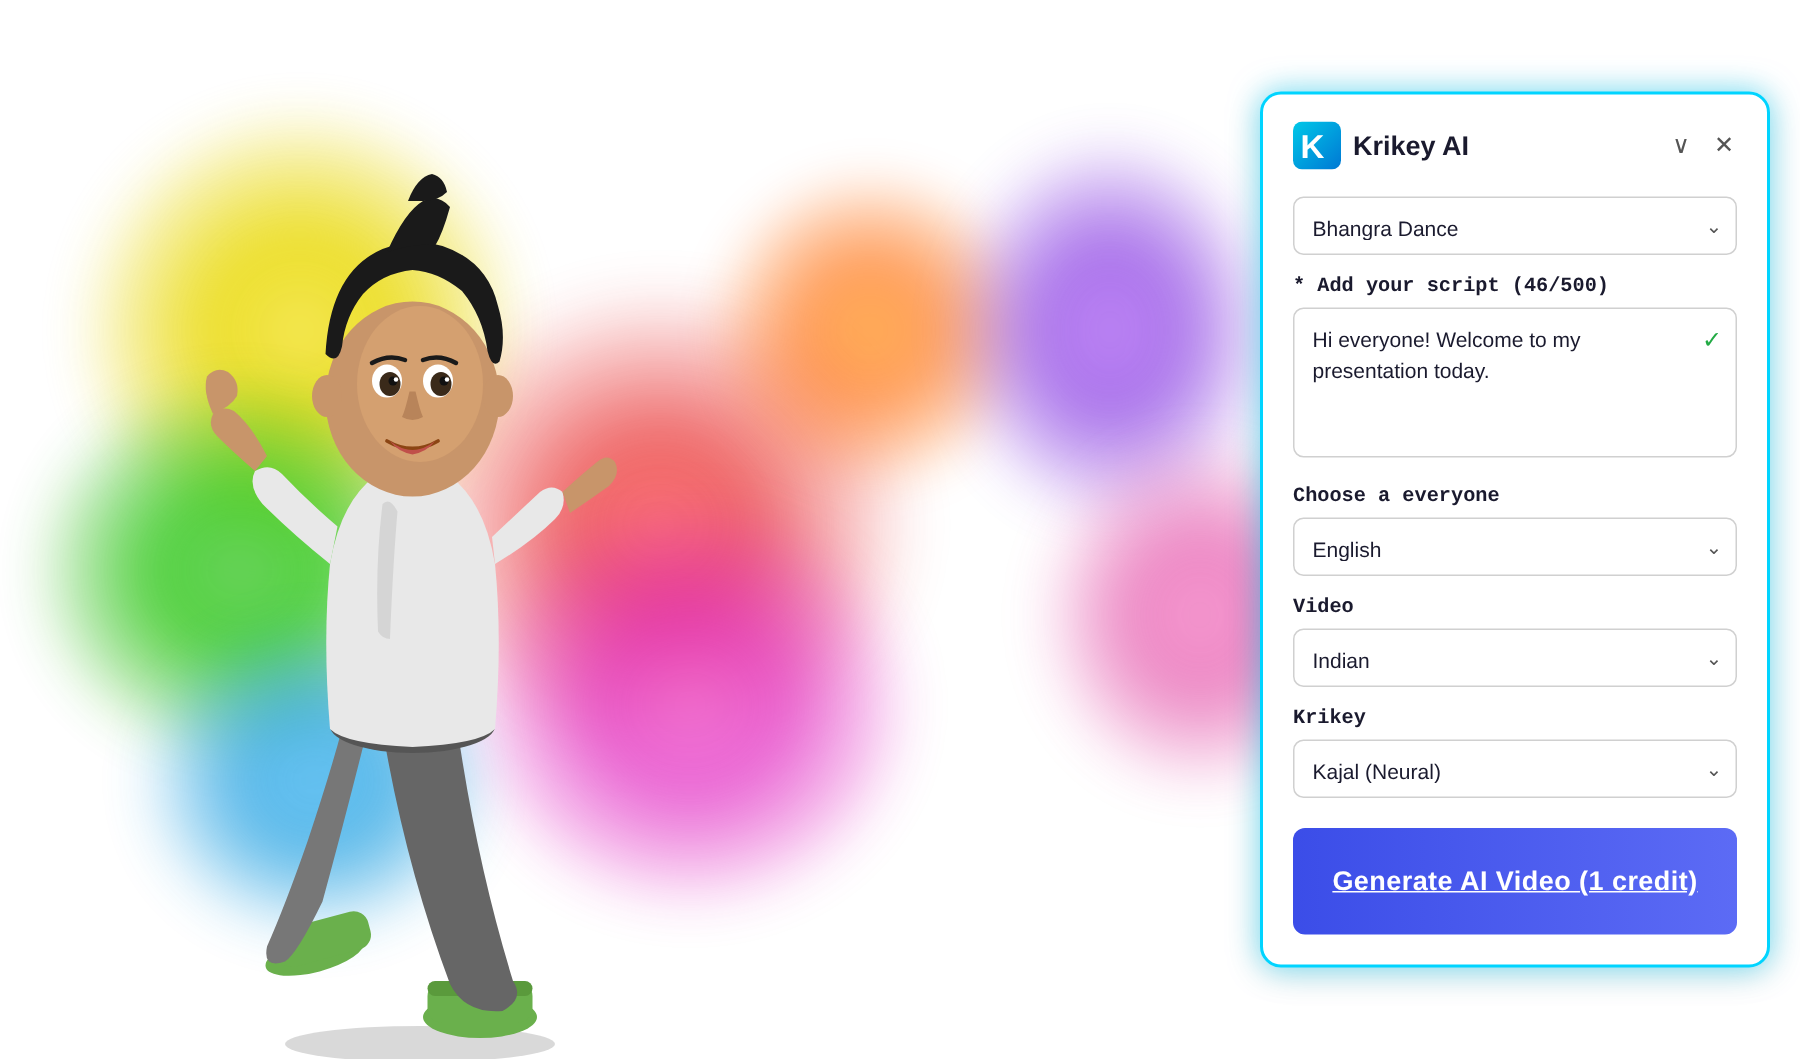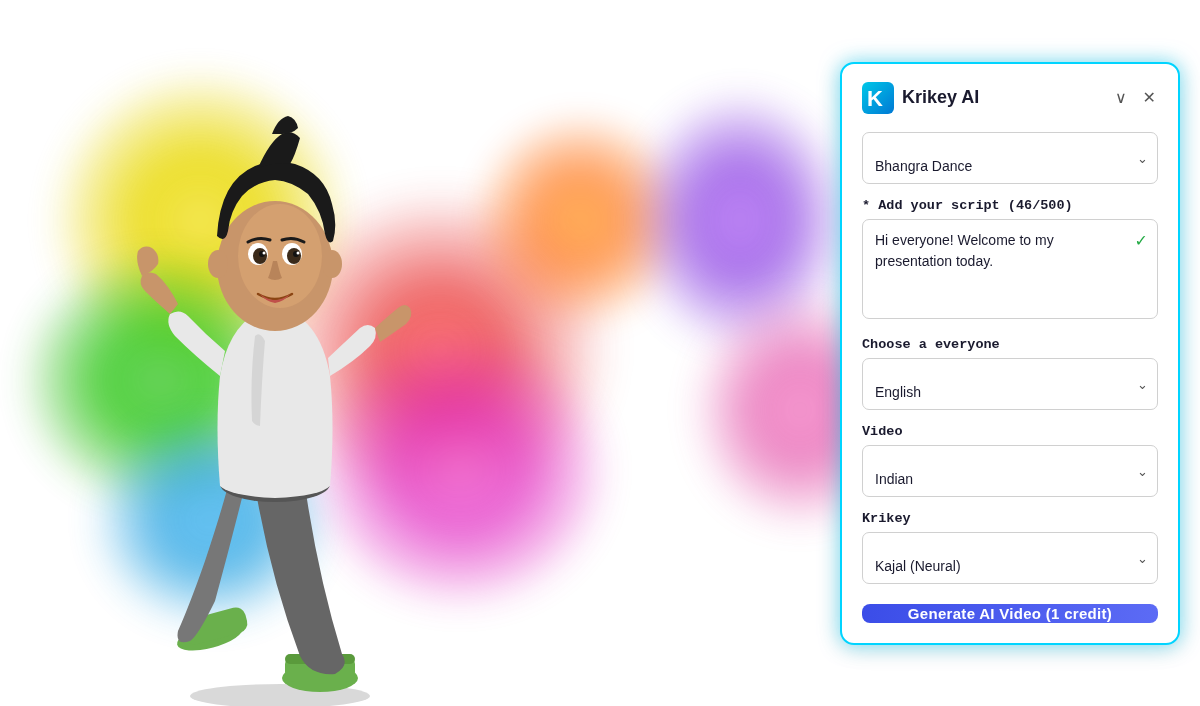--- a/index.html
+++ b/index.html
@@ -189,21 +189,21 @@
       font-family: Liberation Mono, monospace;
     }
 
     .select-wrapper {
       position: relative;
       width: 100%;
     }
 
     .select-box {
       width: 100%;
-      padding: 25px 36px 9px 12px;
+      padding: 12px 36px 9px 12px;
       border: 1.5px solid #d0d0d0;
       border-radius: 7px;
       background: #ffffff;
       font-size: 14px;
       color: #1a1a2e;
       appearance: none;
       cursor: pointer;
       outline: none;
     }
 
@@ -240,30 +240,31 @@
       position: absolute;
       right: 10px;
       top: 12px;
       color: #22aa44;
       font-size: 16px;
     }
 
     
     .generate-btn {
       width: 100%;
-      padding: 1px;
+      padding: 25px;
       background: linear-gradient(90deg, #3b4de8, #5c6bf5);
       color: #ffffff;
       border: none;
       border-radius: 8px;
-      font-size: 15px;
+      font-size: 18px;
       font-weight: 700;
       cursor: pointer;
       margin-top: 6px;
       letter-spacing: 0.3px;
+      text-decoration: underline;
     }
 
     
     .avatar-area {
       position: absolute;
       left: 0;
       top: 0;
       width: 660px;
       height: 706px;
       display: flex;

